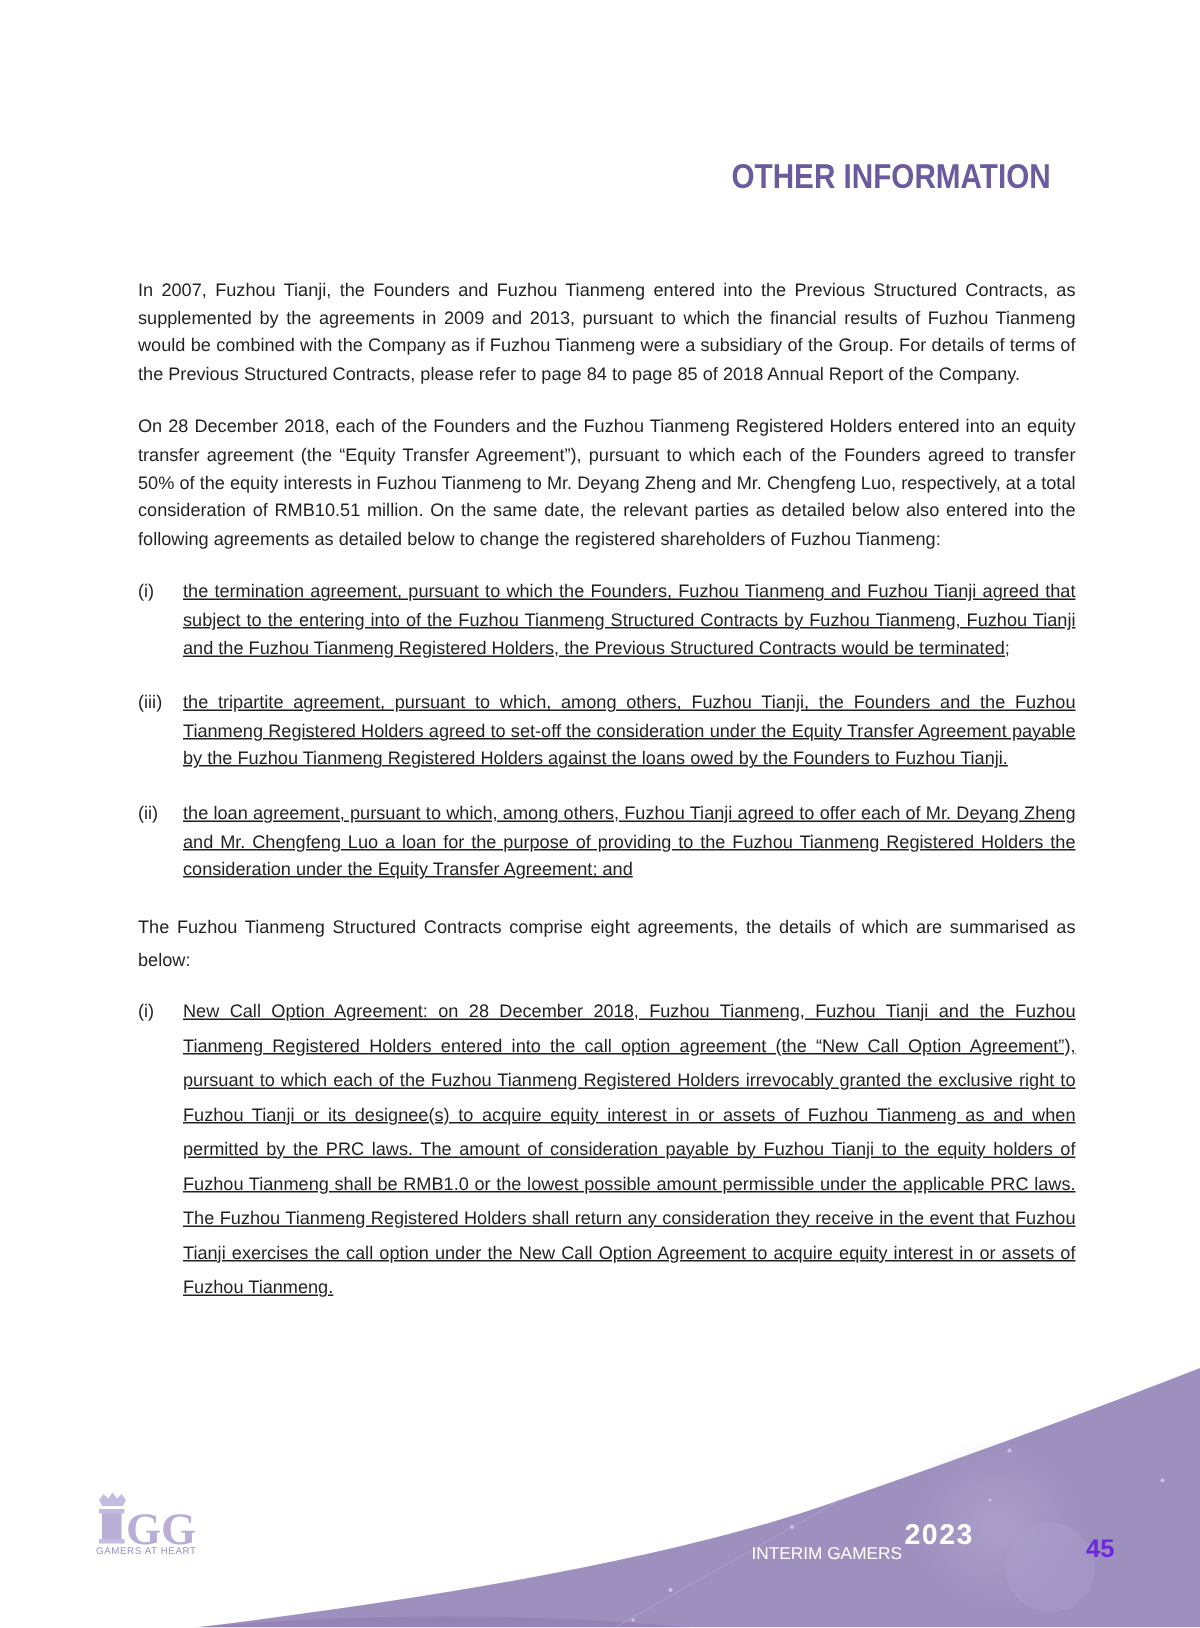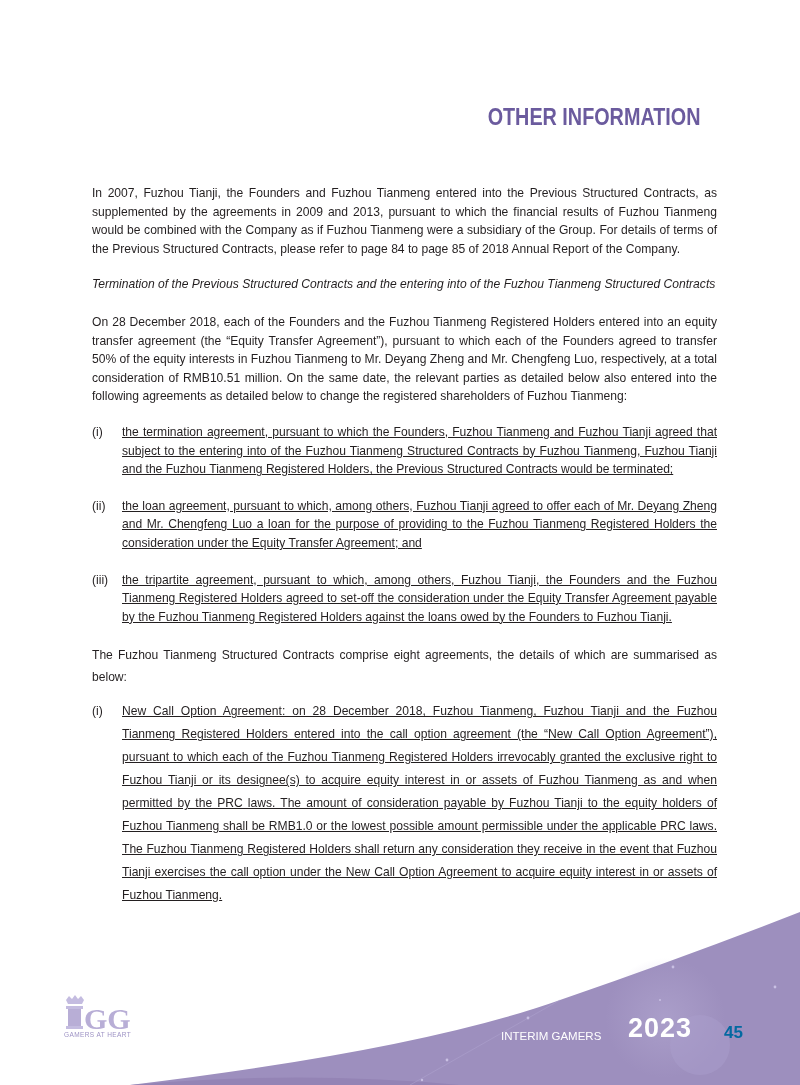--- a/index.html
+++ b/index.html
@@ -92,60 +92,59 @@
     .footer-label {
       position: absolute;
       left: 501px;
       top: 1030px;
       font-size: 11.5px;
       color: #ffffff;
       white-space: nowrap;
     }
     .footer-year {
       position: absolute;
-      left: 628px;
+      left: 603px;
       top: 1013px;
-      font-size: 27px;
+      font-size: 19px;
       font-weight: bold;
       color: #ffffff;
       letter-spacing: 1px;
       white-space: nowrap;
     }
     .footer-page {
       position: absolute;
       left: 724px;
       top: 1023px;
       font-size: 17px;
       font-weight: bold;
-      color: #0369a1;
+      color: #6d28d9;
       white-space: nowrap;
     }
   </style>
 </head>
 <body>
 
 <div class="page-title">OTHER INFORMATION</div>
 
 <div class="content">
   <p>In 2007, Fuzhou Tianji, the Founders and Fuzhou Tianmeng entered into the Previous Structured Contracts, as supplemented by the agreements in 2009 and 2013, pursuant to which the financial results of Fuzhou Tianmeng would be combined with the Company as if Fuzhou Tianmeng were a subsidiary of the Group. For details of  terms of the Previous Structured Contracts, please refer to page 84 to page 85 of 2018 Annual Report of the Company.</p>
-  <p class="subhead">Termination of the Previous Structured Contracts and the entering into of the Fuzhou Tianmeng Structured Contracts</p>
   <p>On 28 December 2018, each of the Founders and the Fuzhou Tianmeng Registered Holders entered into an equity transfer agreement (the “Equity Transfer Agreement”), pursuant to which each of the Founders agreed to transfer 50% of the equity interests in Fuzhou Tianmeng to Mr. Deyang Zheng and Mr. Chengfeng Luo, respectively, at a total consideration of RMB10.51 million. On the same date, the relevant parties as detailed below also entered into the following agreements as detailed below to change the registered shareholders of Fuzhou Tianmeng:</p>
 
   <ul class="list">
     <li>
       <span class="num">(i)</span>
       <span class="txt">the termination agreement, pursuant to which the Founders, Fuzhou Tianmeng and Fuzhou Tianji agreed that subject to the entering into of the Fuzhou Tianmeng Structured Contracts by Fuzhou Tianmeng, Fuzhou Tianji and the Fuzhou Tianmeng Registered Holders, the Previous Structured Contracts would be terminated;</span>
     </li>
     <li>
+      <span class="num">(iii)</span>
+      <span class="txt">the tripartite agreement, pursuant to which, among others, Fuzhou Tianji, the Founders and the Fuzhou Tianmeng Registered Holders agreed to set-off the consideration under the Equity Transfer Agreement payable by the Fuzhou Tianmeng Registered Holders against the loans owed by the Founders to Fuzhou Tianji.</span>
+    </li>
+    <li>
       <span class="num">(ii)</span>
       <span class="txt">the loan agreement, pursuant to which, among others, Fuzhou Tianji agreed to offer each of Mr. Deyang Zheng and Mr. Chengfeng Luo a loan for the purpose of providing to the Fuzhou Tianmeng Registered Holders the consideration under the Equity Transfer Agreement; and</span>
-    </li>
-    <li>
-      <span class="num">(iii)</span>
-      <span class="txt">the tripartite agreement, pursuant to which, among others, Fuzhou Tianji, the Founders and the Fuzhou Tianmeng Registered Holders agreed to set-off the consideration under the Equity Transfer Agreement payable by the Fuzhou Tianmeng Registered Holders against the loans owed by the Founders to Fuzhou Tianji.</span>
     </li>
   </ul>
 
   <p style="line-height:22px; margin-bottom:12px;">The Fuzhou Tianmeng Structured Contracts comprise eight agreements, the details of which are summarised as below:</p>
 
   <ul class="list tight">
     <li>
       <span class="num">(i)</span>
       <span class="txt">New Call Option Agreement: on 28 December 2018, Fuzhou Tianmeng, Fuzhou Tianji and the Fuzhou Tianmeng Registered Holders entered into the call option agreement (the “New Call Option Agreement”), pursuant to which each of the Fuzhou Tianmeng Registered Holders irrevocably granted the exclusive right to Fuzhou Tianji or its designee(s) to acquire equity interest in or assets of Fuzhou Tianmeng as and when permitted by the PRC laws. The amount of consideration payable by Fuzhou Tianji to the equity holders of Fuzhou Tianmeng shall be RMB1.0 or the lowest possible amount permissible under the applicable PRC laws. The Fuzhou Tianmeng Registered Holders shall return any consideration they receive in the event that Fuzhou Tianji exercises the call option under the New Call Option Agreement to acquire equity interest in or assets of Fuzhou Tianmeng.</span>
     </li>

